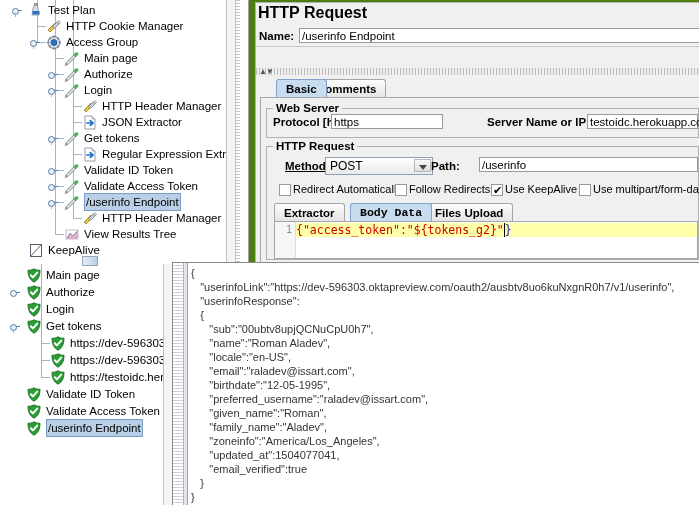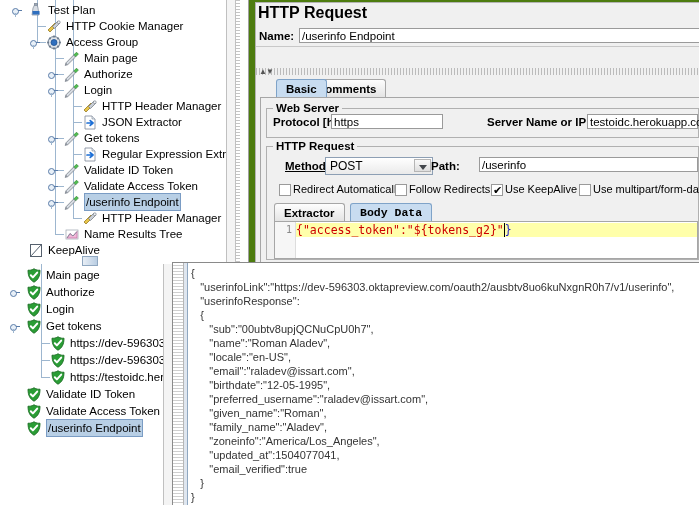--- a/index.html
+++ b/index.html
@@ -307,21 +307,21 @@
     </div>
     <div class="hline" style="left: 55px; top: 234px; width: 9px;"></div>
     <div class="tnode" style="left: 64px; top: 226px;">
       <span class="ico">
         <svg width="16" height="15" viewBox="0 0 16 15">
           <rect x="2" y="3" width="12" height="9" fill="#ffffff" stroke="#9aa3ad" stroke-width=".7"></rect>
           <path d="M3 11 L6 6.5 L9 9 L13 4.5 L13 11 z" fill="#f0b9d8" stroke="#c76ba6" stroke-width=".7"></path>
           <path d="M3 11 L6 6.5 L9 9 L13 4.5" fill="none" stroke="#7a8794" stroke-width=".8"></path>
         </svg>
       </span>
-      <span class="lbl">Name Results Tree</span>
+      <span class="lbl">View Results Tree</span>
     </div>
     <div class="tnode" style="left: 28px; top: 242px;">
       <span class="ico">
         <svg width="16" height="15" viewBox="0 0 16 15">
           <rect x="2.5" y="1.5" width="11" height="12" fill="#ffffff" stroke="#55606d" stroke-width="1"></rect>
           <line x1="3.2" y1="12.8" x2="12.8" y2="2.2" stroke="#55606d" stroke-width="1"></line>
         </svg>
       </span>
       <span class="lbl">KeepAlive</span>
     </div>
@@ -498,20 +498,21 @@
           <span class="ct">Use KeepAlive</span>
         </div>
         <div class="cb" style="left:312px;top:36px;">
           <span class="box"></span>
           <span class="ct">Use multipart/form-data for</span>
         </div>
 
         <div class="tabstrip" style="top:56px;left:7px;right:0;">
           <div class="tab" style="left:0px;">Extractor</div>
           <div class="tab active" style="left:76px;font-family:Liberation Mono, monospace;">Body Data</div>
+          <div class="tab" style="left:151px;">Files Upload</div>
         </div>
 
         <div class="editor" style="left:7px;top:74px;right:0;bottom:0;">
           <div class="gutter">
             <span class="gnum">1</span>
           </div>
           <div class="codeline"><span class="cpunc">{"</span><span class="ckey">access_token</span><span class="cpunc">":"</span><span class="cstr">${tokens_g2}</span><span class="cstr">"</span><span class="paren cbrace-cursor">}</span></div>
         </div>
       </div>
     </div>

